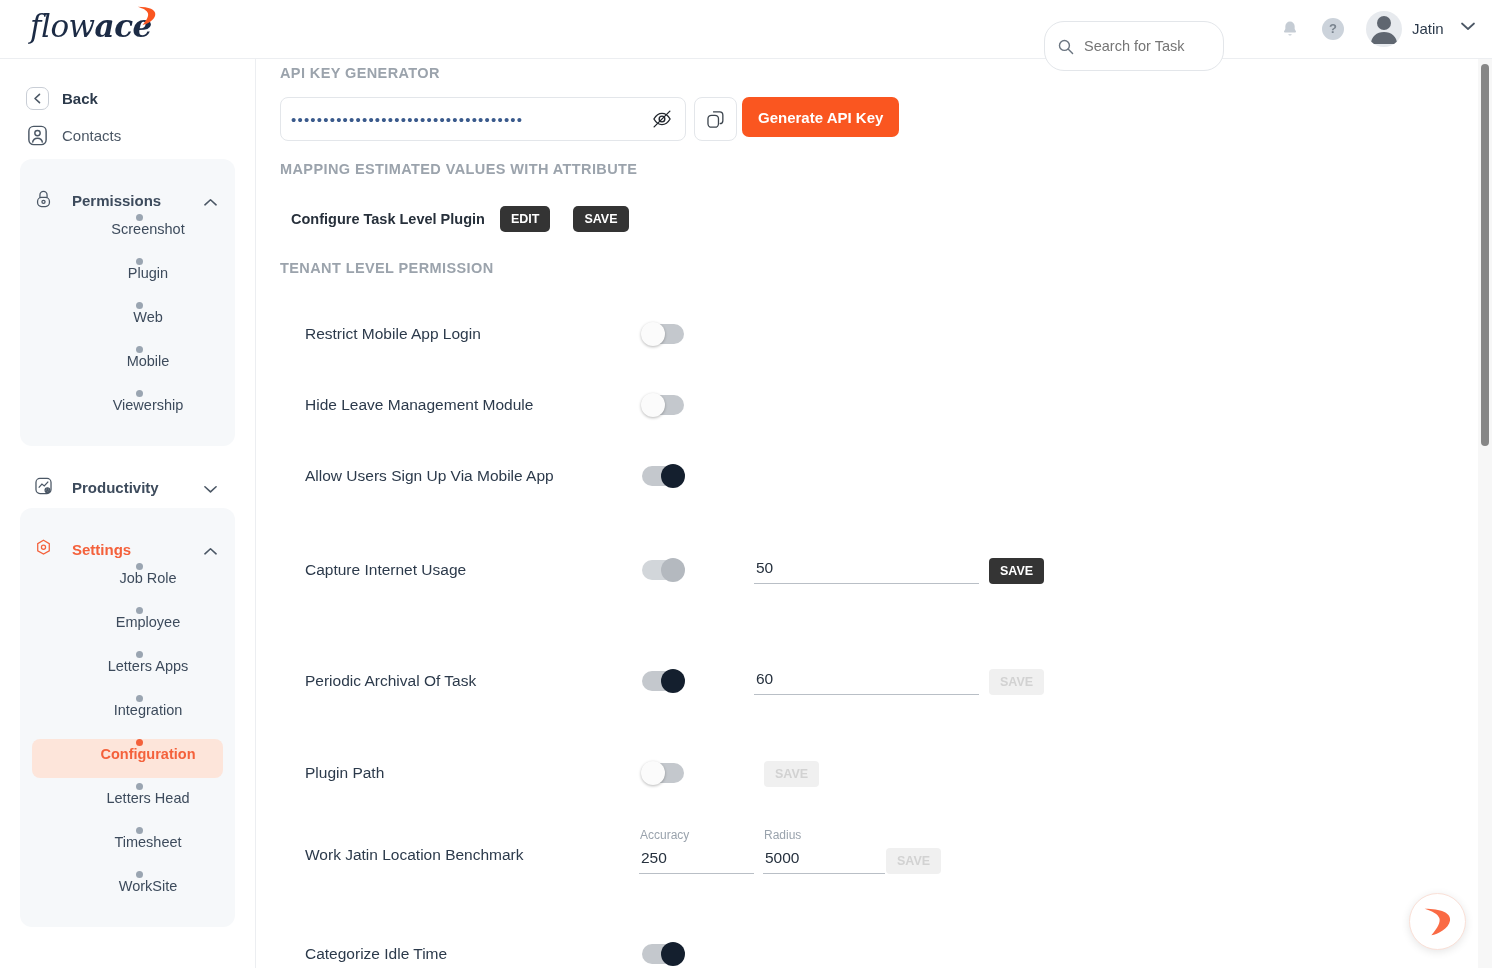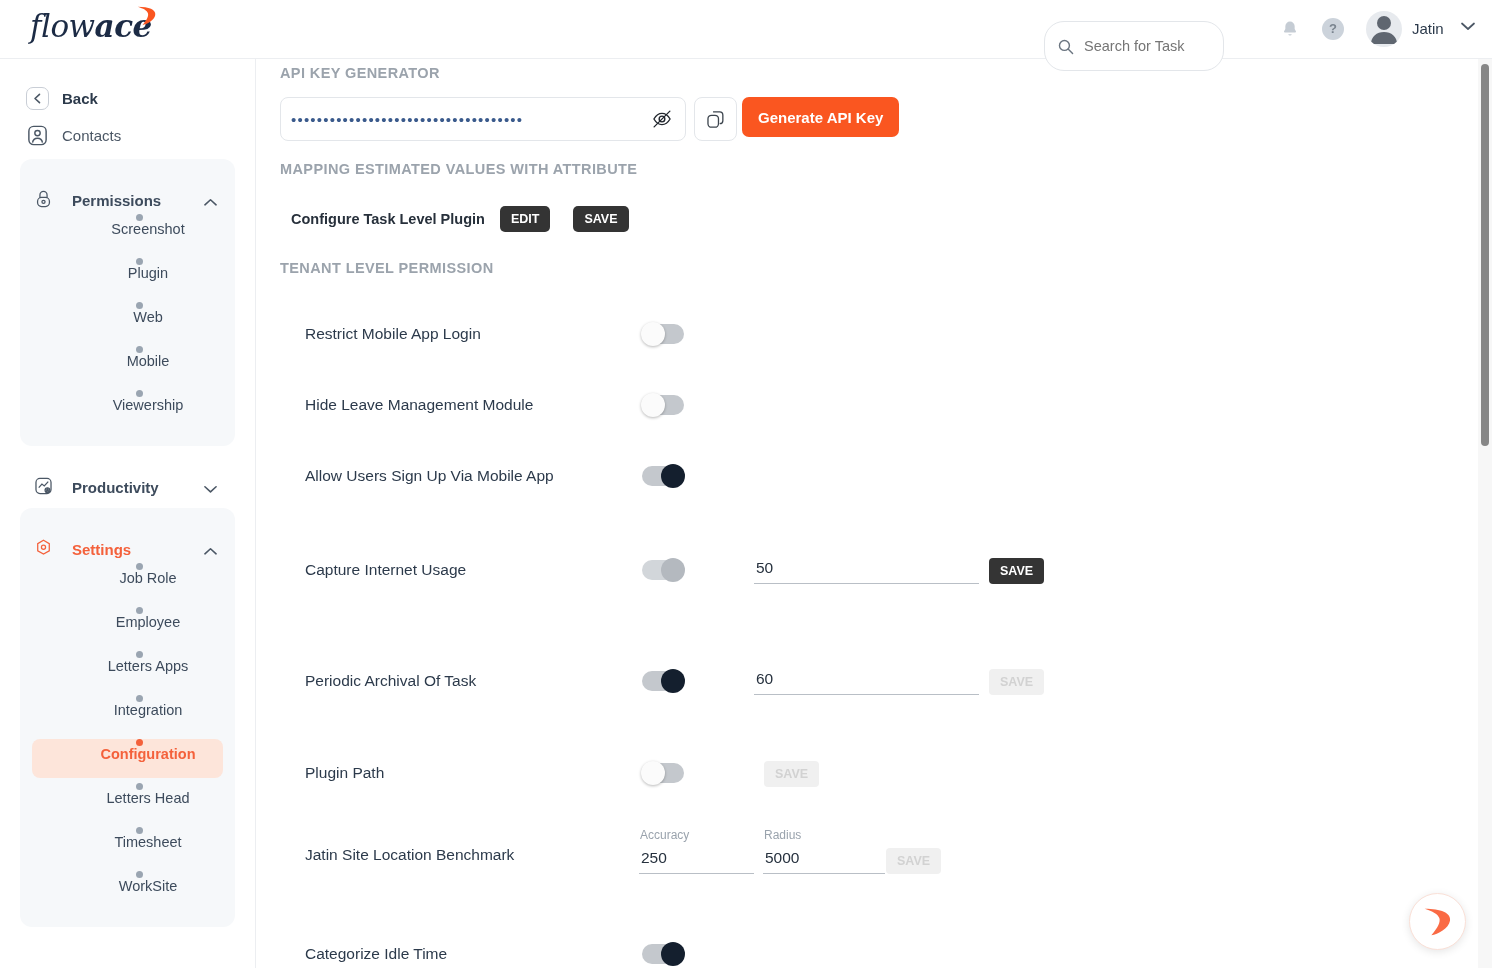--- a/index.html
+++ b/index.html
@@ -444,21 +444,21 @@
 
   <div class="perm-row" style="top:694px;height:40px">
     <div class="perm-label">Plugin Path</div>
     <div class="toggle" style="top:10px">
         <span class="knob"></span>
       </div>
     <button class="save-btn disabled" style="left:507px;top:8px">SAVE</button>
   </div>
 
   <div class="perm-row" style="top:765px;height:60px">
-    <div class="perm-label" style="top:22px">Jatin Site Location Benchmark</div>
+    <div class="perm-label" style="top:22px">Work Jatin Location Benchmark</div>
     <div class="field-cap" style="left:383px;top:4px">Accuracy</div>
     <input class="num-input" style="left: 382px; top: 22px; width: 115px;" type="text" value="250">
     <div class="field-cap" style="left:507px;top:4px">Radius</div>
     <input class="num-input" style="left: 506px; top: 22px; width: 122px;" type="text" value="5000">
     <button class="save-btn disabled" style="left:629px;top:24px">SAVE</button>
   </div>
 
   <div class="perm-row" style="top:875px;height:40px">
     <div class="perm-label">Categorize Idle Time</div>
     <div class="toggle on" style="top:10px">

